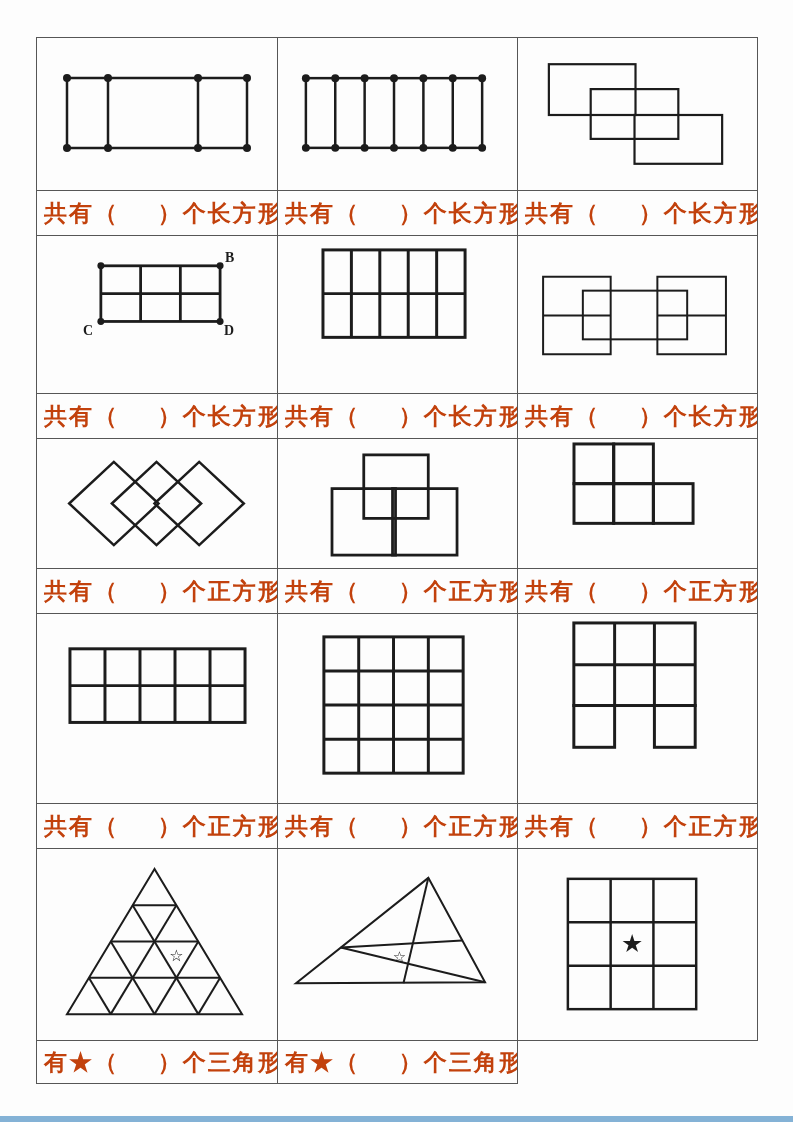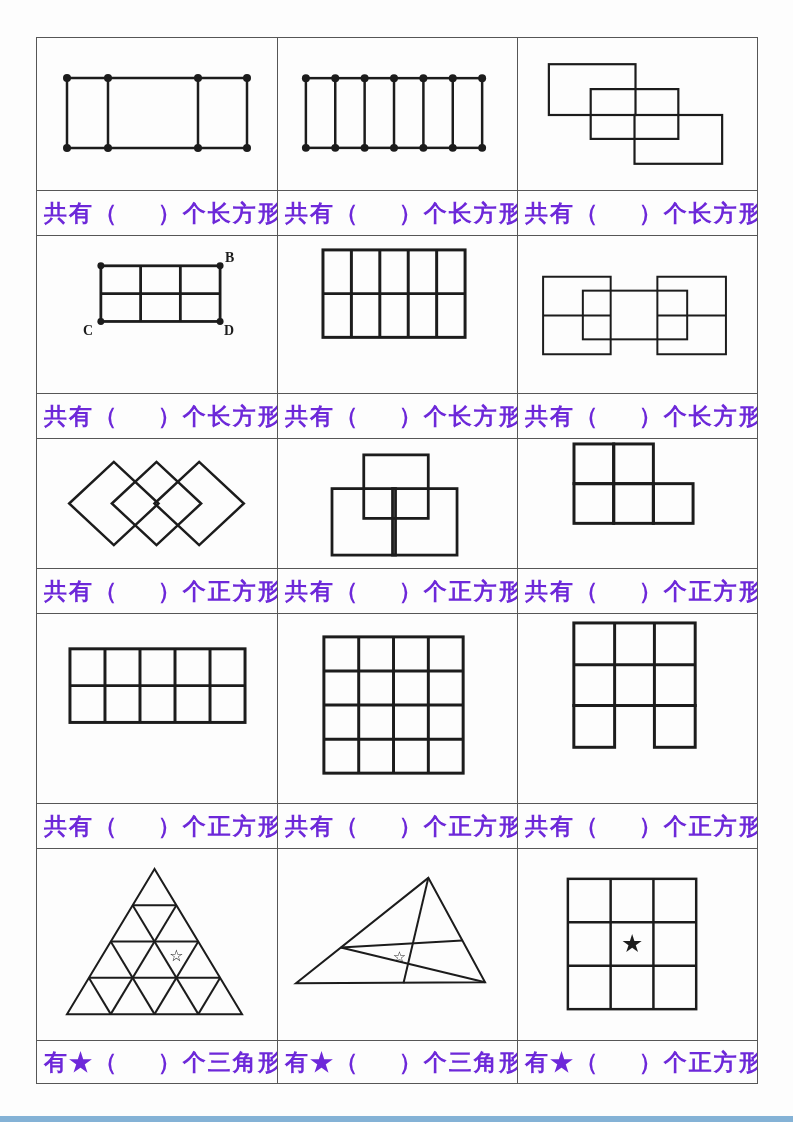--- a/index.html
+++ b/index.html
@@ -24,21 +24,21 @@
     border-right:1px solid #565656;
     border-bottom:1px solid #565656;
     overflow:hidden;
     box-sizing:border-box;
   }
   .figcell{display:block;}
   .figcell svg{display:block;width:100%;height:100%;}
   .capcell{
     display:flex;align-items:center;
     padding-left:7px;
-    font-size:23px;font-weight:bold;color:#6d28d9;
+    font-size:23px;font-weight:bold;color:#c2410c;
     letter-spacing:2px;
     white-space:pre;
     overflow:hidden;
   }
   .ink{stroke:#1c1c1c;fill:none;}
   .w25{stroke-width:2.5;} .w3{stroke-width:3;} .w2{stroke-width:2;} .w22{stroke-width:2.2;} .w28{stroke-width:2.8;}
   .dot{fill:#1c1c1c;stroke:none;}
   .vlabel{font-family:"Liberation Serif","DejaVu Serif",serif;font-weight:bold;font-size:14px;fill:#1c1c1c;stroke:none;}
   .starText{font-family:"DejaVu Sans",sans-serif;fill:#1c1c1c;stroke:none;text-anchor:middle;}
   #bottom-edge{
@@ -242,18 +242,17 @@
         <line class="ink w25" x1="93" y1="30" x2="93" y2="161"></line>
         <line class="ink w25" x1="136" y1="30" x2="136" y2="161"></line>
         <line class="ink w25" x1="50" y1="73.7" x2="179" y2="73.7"></line>
         <line class="ink w25" x1="50" y1="117.3" x2="179" y2="117.3"></line>
         <text class="starText" x="114.5" y="104" font-size="25">★</text>
       </svg>
     </div>
 
     <div class="cell capcell"><span>有★（     ）个三角形</span></div>
     <div class="cell capcell"><span>有★（     ）个三角形</span></div>
-    <div class="cell capcell"><span>有★（     ）个正方形</span></div>
 
   </div>
 
   <div id="bottom-edge"></div>
 </div>
 
 </body></html>

